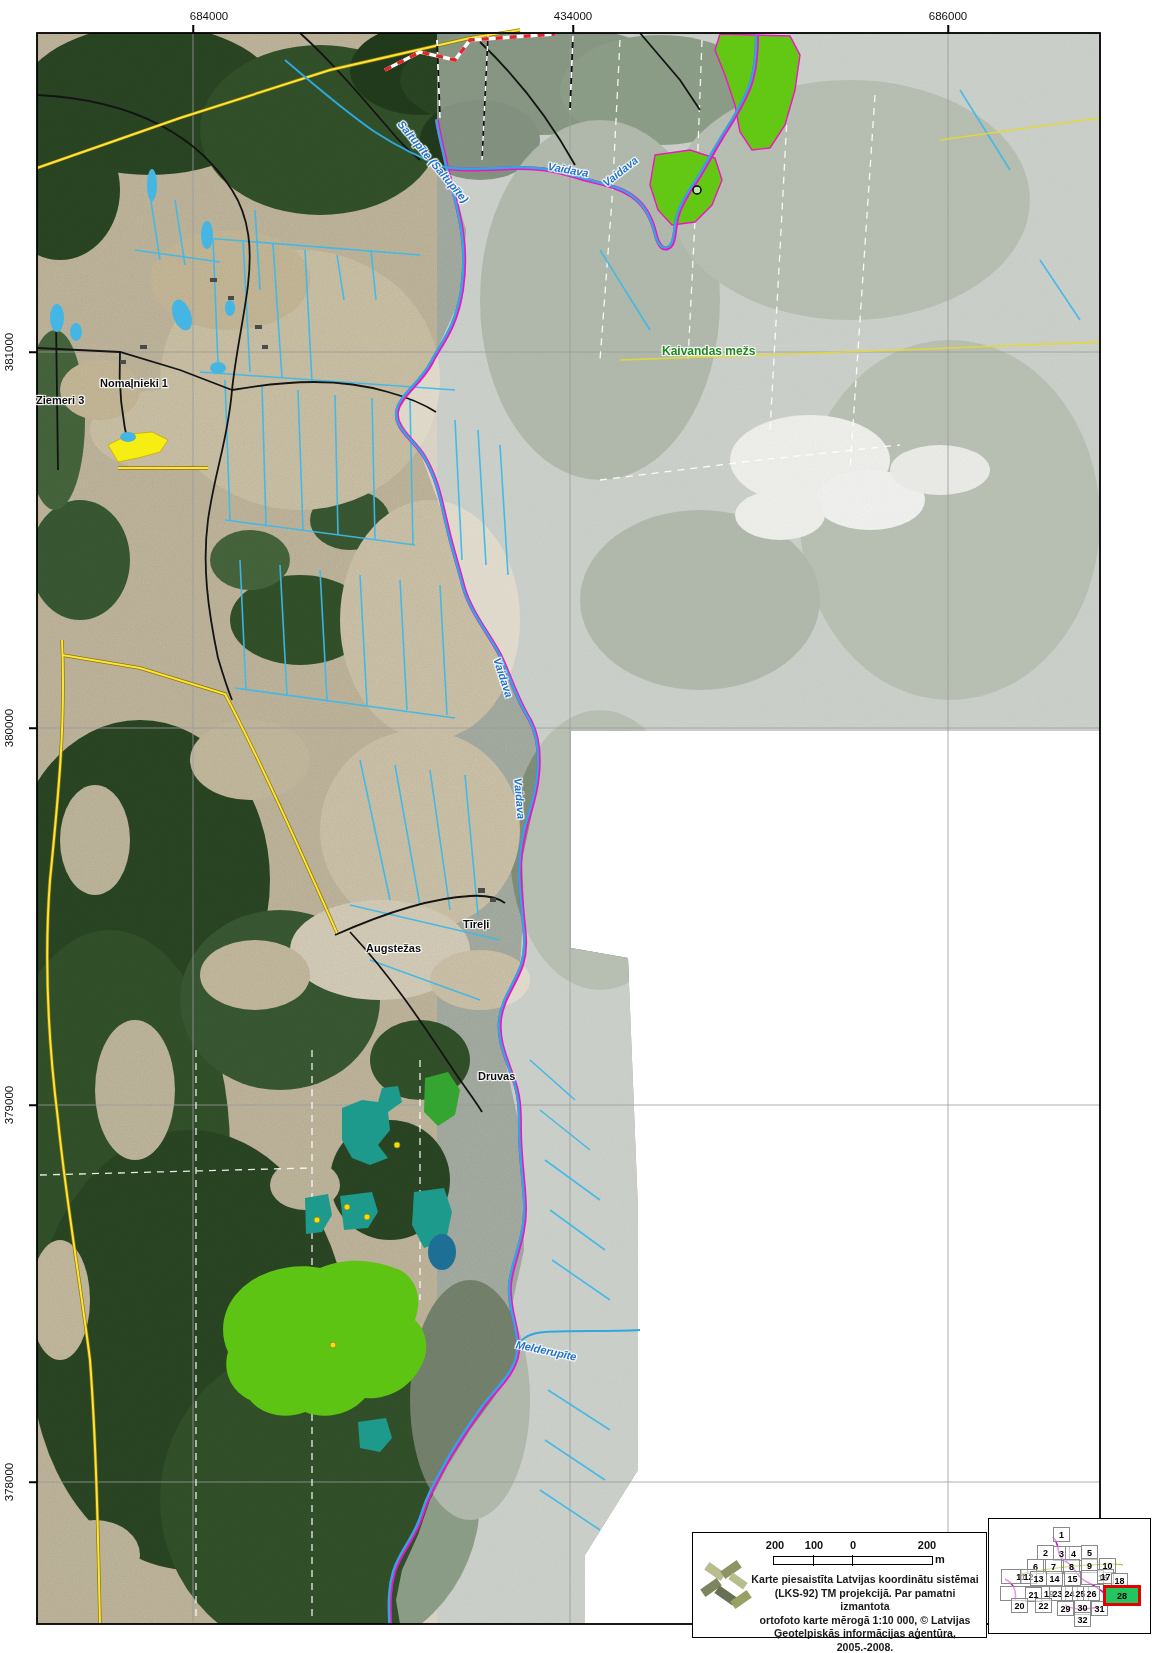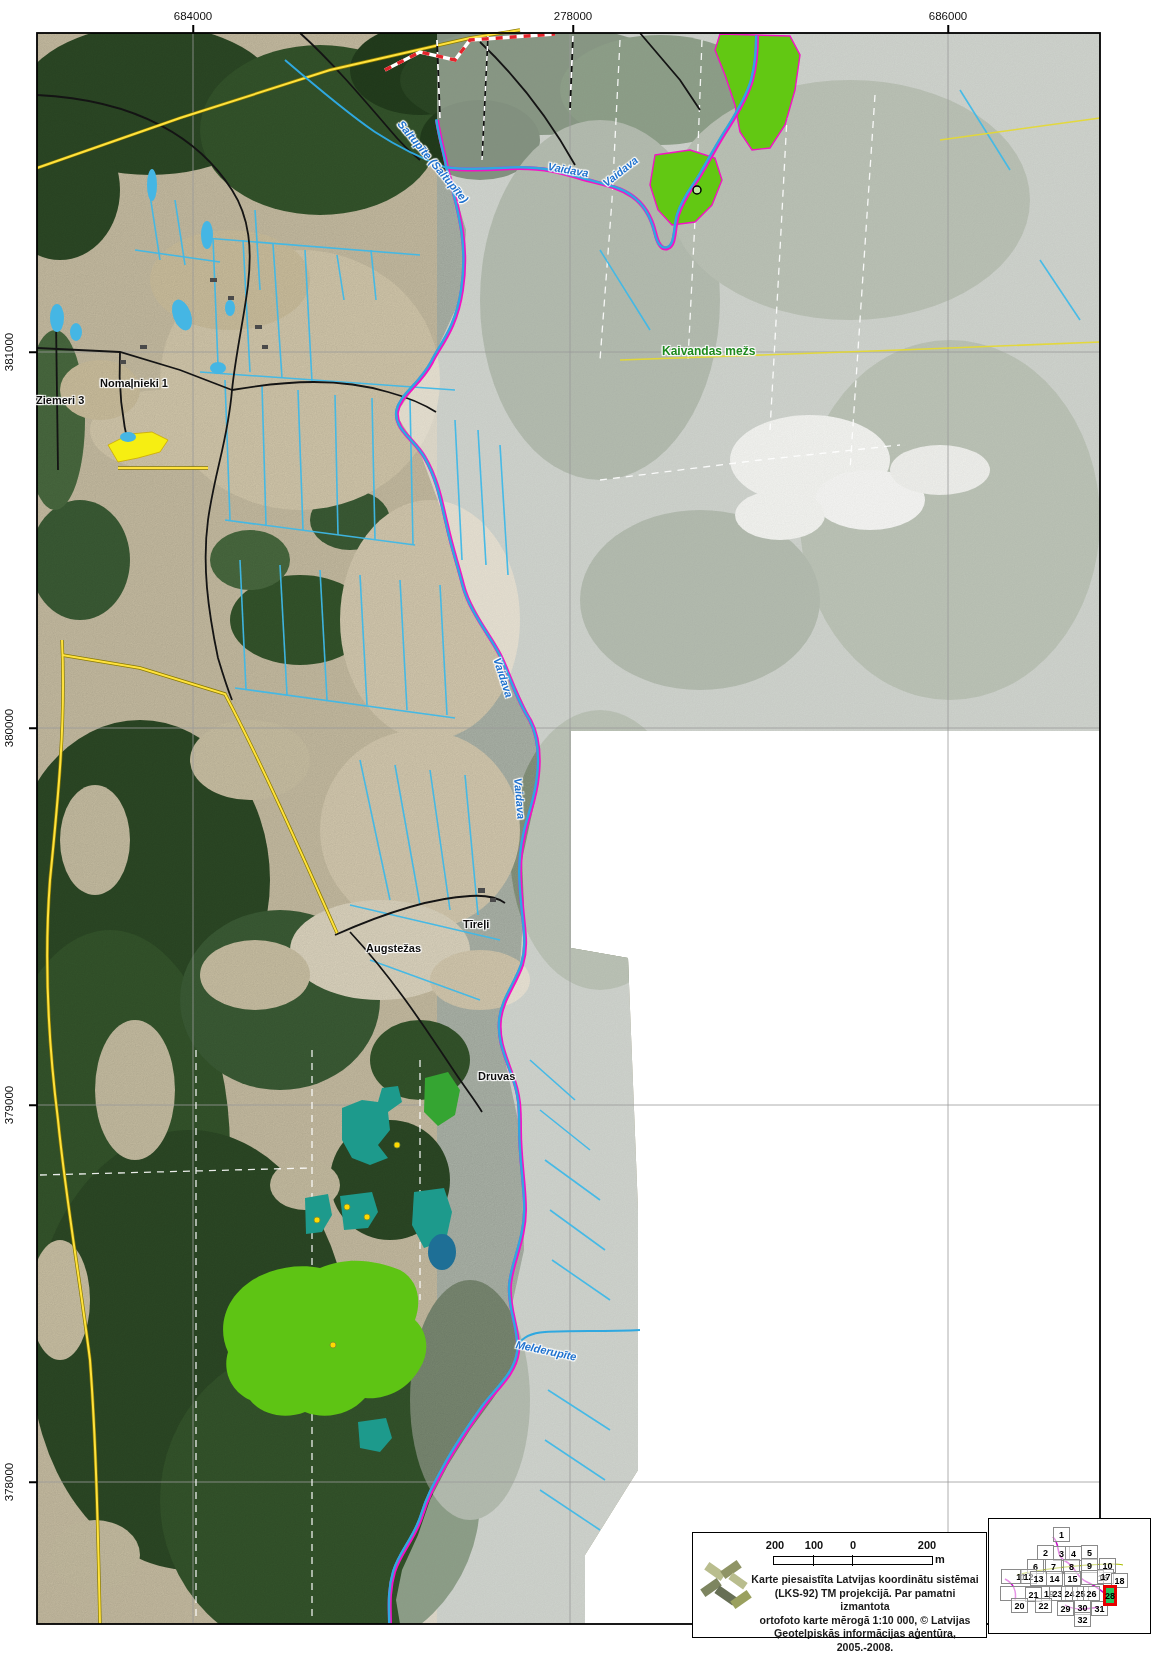--- a/index.html
+++ b/index.html
@@ -29,21 +29,21 @@
   #scale-unit{position:absolute;left:242px;top:20px;font-size:11px;font-weight:700;}
   #scale-bar{position:absolute;left:80px;top:23px;width:158px;height:7px;border:1.2px solid #000;background:#fff;}
   #scale-bar .div{position:absolute;top:-2px;width:1.2px;height:11px;background:#000;}
   #attribution{position:absolute;left:58px;top:40px;width:228px;text-align:center;
     font-size:10.6px;font-weight:700;line-height:13.6px;color:#1a1a1a;}
 
   
   #index-box{position:absolute;left:988px;top:1518px;width:161px;height:114px;background:#fff;border:1.8px solid #000;}
   .index-cell{position:absolute;width:17px;height:15px;border:1.6px solid #8a8a8a;background:rgba(255,255,255,.55);
     font-size:9px;font-weight:700;color:#000;display:flex;align-items:center;justify-content:center;box-sizing:border-box;}
-  .index-cell.highlighted{width:14px;height:21px;border:3.5px solid #e60000;z-index:5;background:#22c55e;}
+  .index-cell.highlighted{width:38px;height:21px;border:3.5px solid #e60000;z-index:5;background:#22c55e;}
   #index-deco{position:absolute;left:0;top:0;}
 </style>
 </head>
 <body>
 
 <div id="page">
 
 <svg id="mapsvg" width="1169" height="1653" viewBox="0 0 1169 1653">
   <defs>
     <clipPath id="photoClip">
@@ -285,22 +285,22 @@
       <circle cx="347" cy="1207" r="3"></circle>
           <circle cx="367" cy="1217" r="3"></circle>
       <circle cx="333" cy="1345" r="3"></circle>
     </g>
   </g>
 
   <rect x="37" y="33" width="1063" height="1591" fill="none" stroke="#000" stroke-width="1.8"></rect>
 </svg>
 
 <div>
-  <div class="axis-label top" style="left: 193px;">684000</div>
-      <div class="axis-label top" style="left: 573px;">278000</div>
+  <div class="axis-label top" style="left: 209px;">684000</div>
+      <div class="axis-label top" style="left: 573px;">434000</div>
       <div class="axis-label top" style="left: 948px;">686000</div>
   <div class="tick-top" style="left: 193px;"></div>
       <div class="tick-top" style="left: 573px;"></div>
       <div class="tick-top" style="left: 948px;"></div>
 </div>
 <div>
   <div class="axis-label left" style="top: 352px;">381000</div>
       <div class="axis-label left" style="top: 728px;">380000</div>
       <div class="axis-label left" style="top: 1105px;">379000</div>
       <div class="axis-label left" style="top: 1482px;">378000</div>

